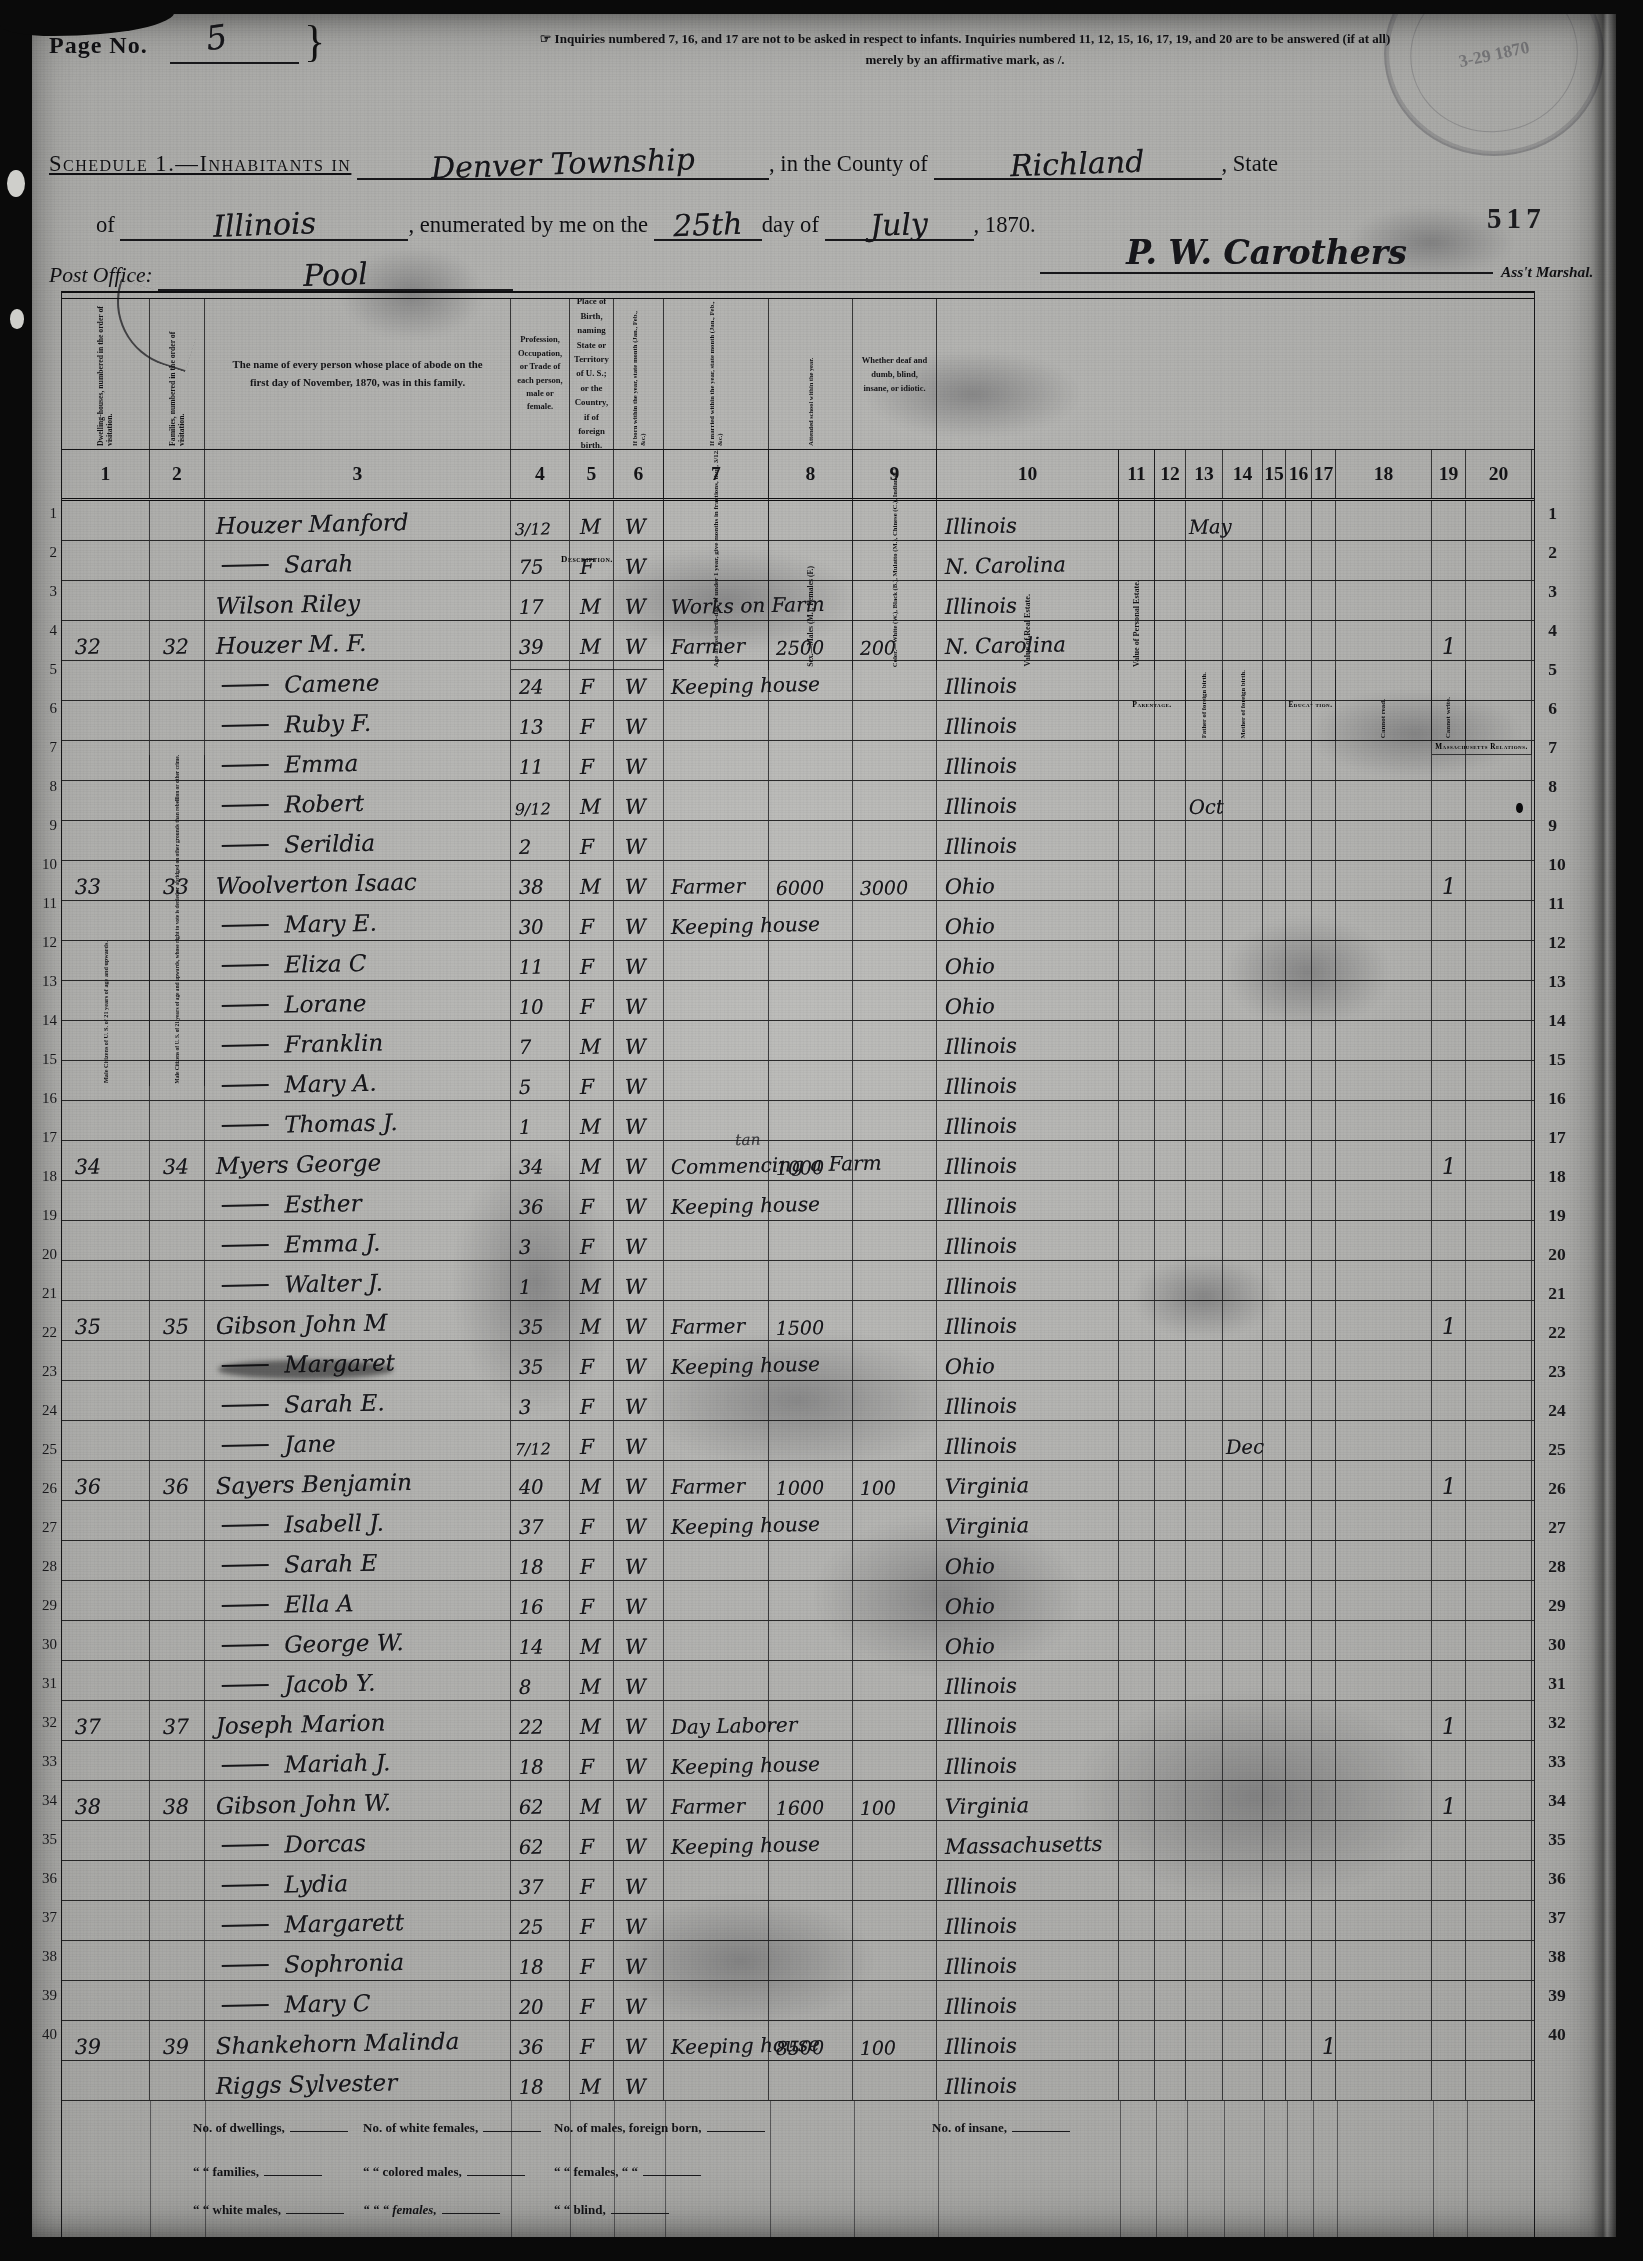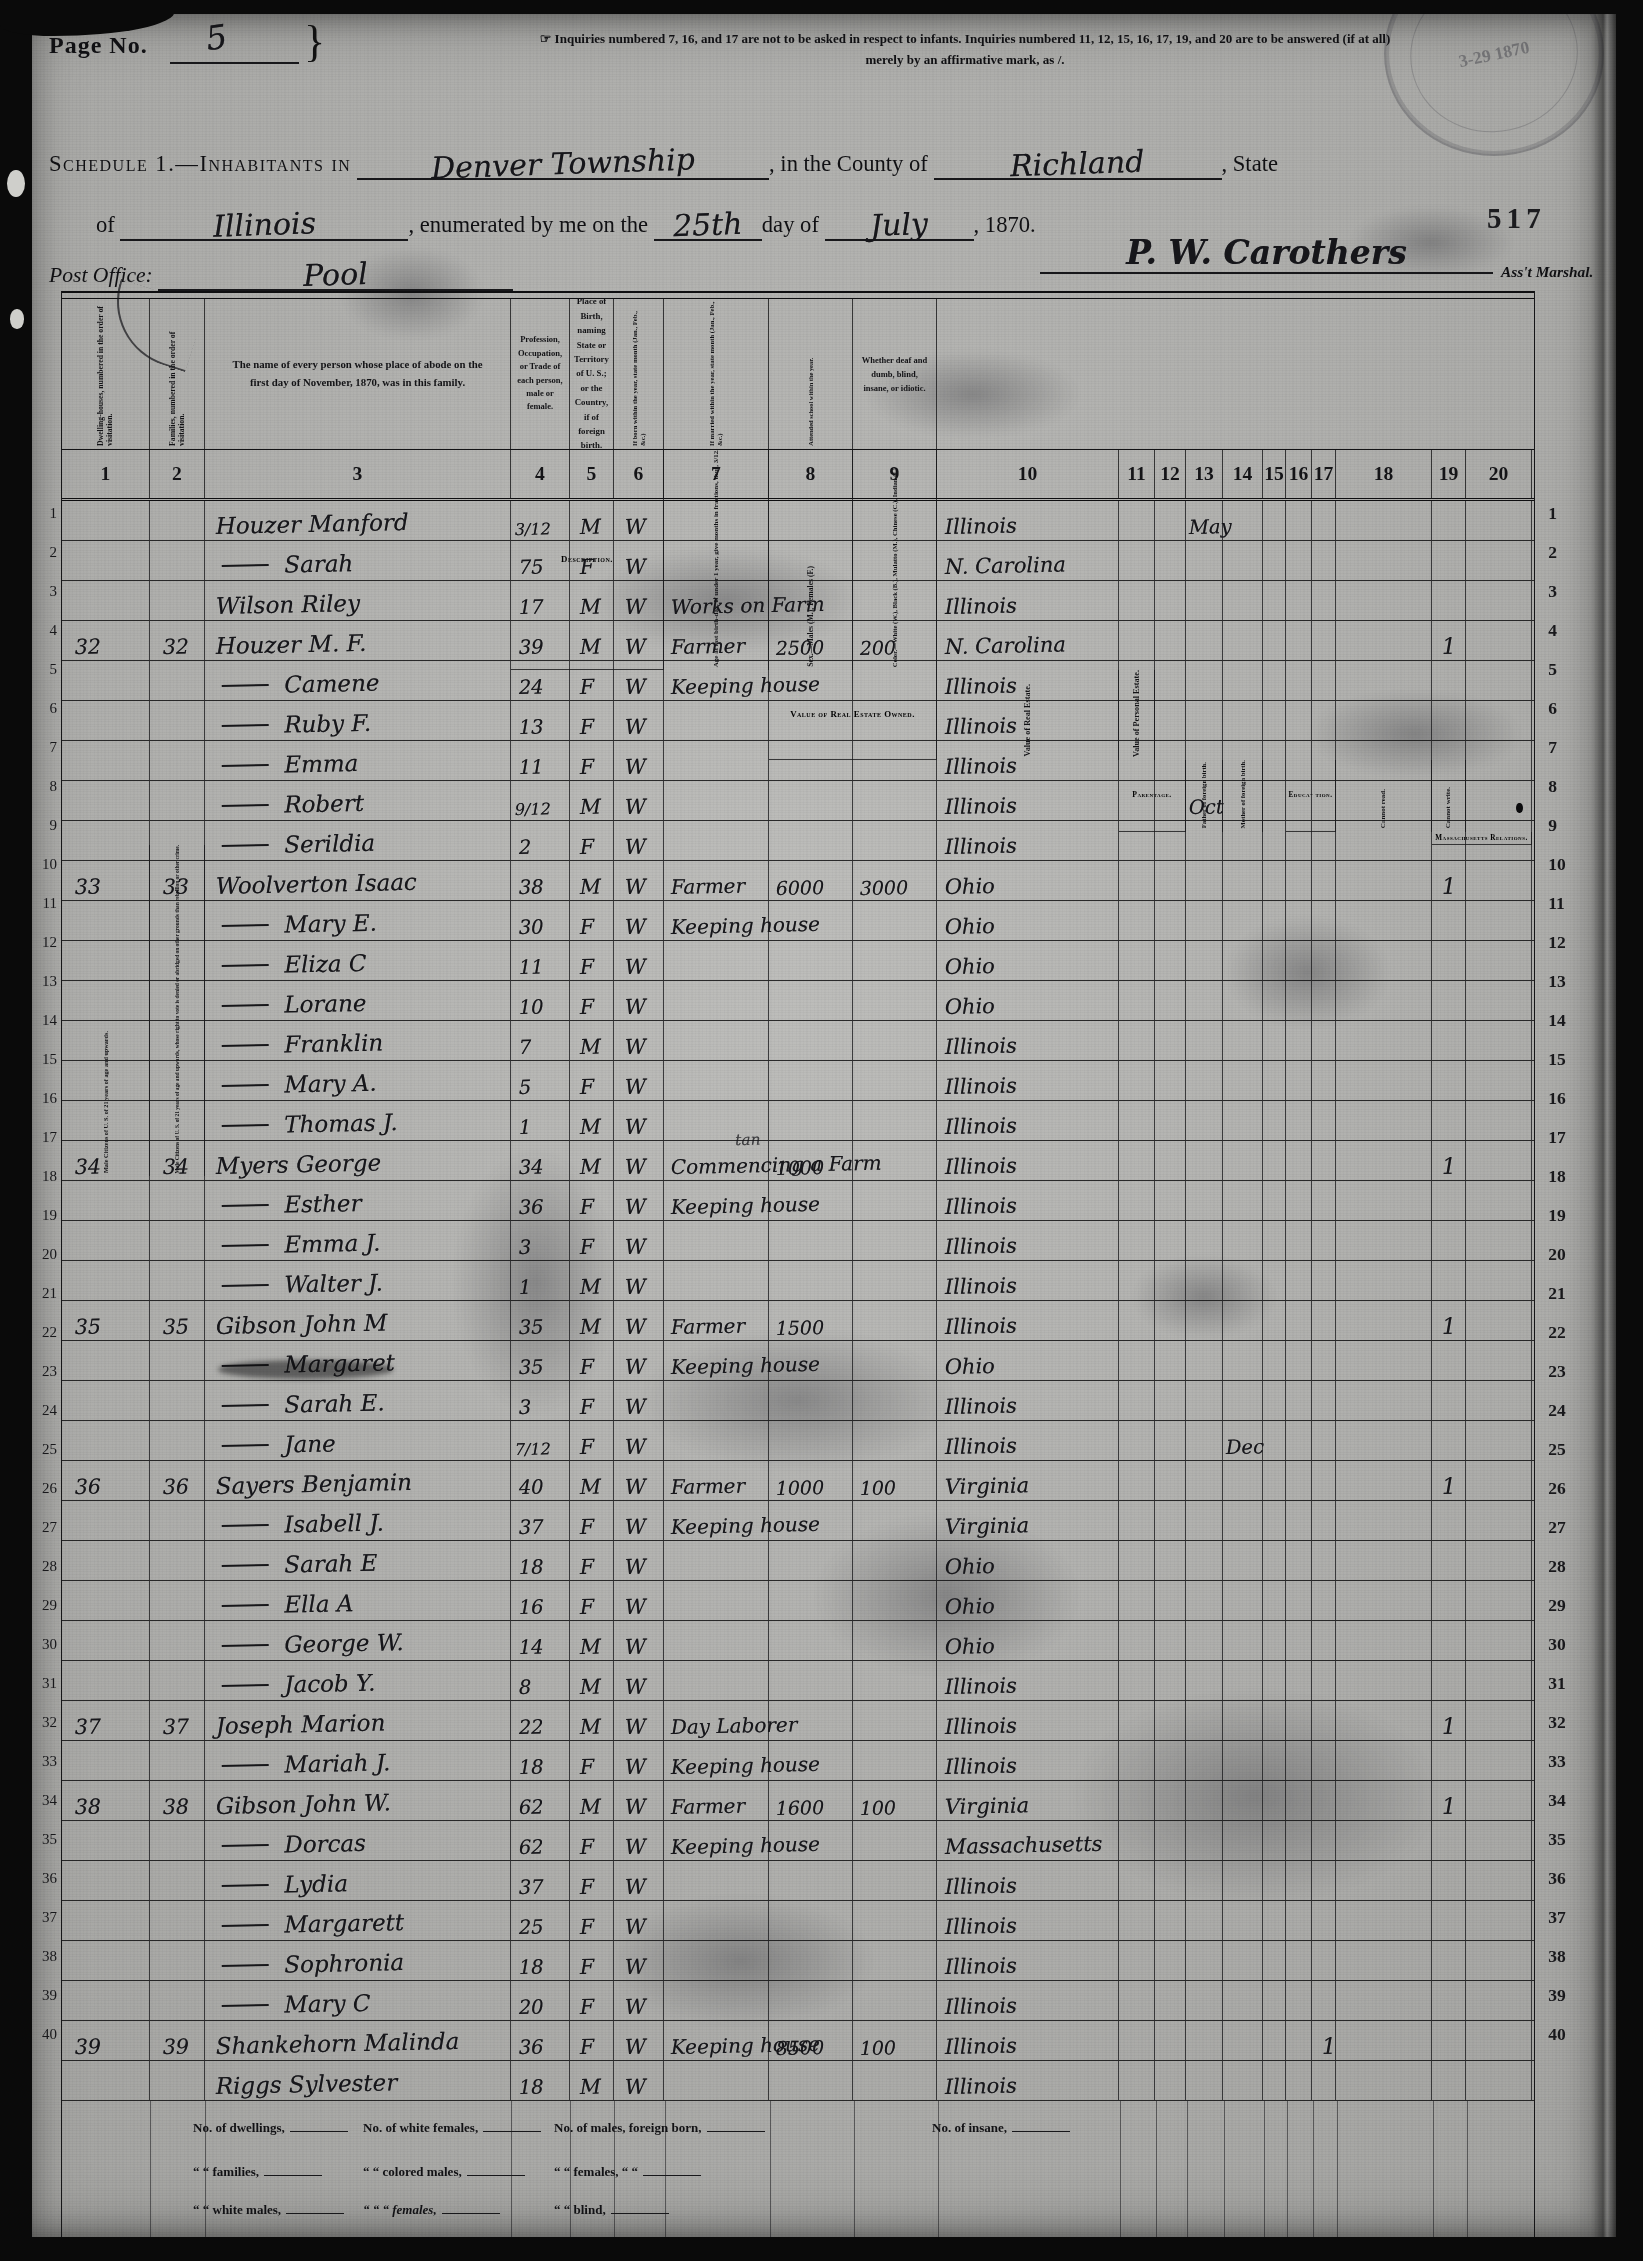--- a/index.html
+++ b/index.html
@@ -26,21 +26,21 @@
   .hw,.hw2{font-family:"DejaVu Serif",serif;font-style:italic;color:#16161a;text-shadow:0 0 0.5px rgba(20,20,25,.55);}
   
   #hdr{position:absolute;left:0;top:13.4px;width:1598px;z-index:20;}
   #pageno{position:absolute;left:49px;top:18.5px;font-size:24px;font-weight:bold;letter-spacing:1px;}
   #pageno-val{position:absolute;left:206px;top:5.1px;font-size:33px;transform:rotate(-8deg);}
   #pageno-rule{position:absolute;left:170px;top:49px;width:129px;border-bottom:2.1px solid #17171a;}
   #brace{position:absolute;left:304px;top:3.1px;font-size:44px;font-weight:normal;color:#111;}
   #instr{position:absolute;left:396px;top:14.4px;width:1138px;text-align:center;font-size:13px;font-weight:bold;line-height:21.6px;}
   #sched-line1{position:absolute;left:49px;top:130px;width:1534px;white-space:nowrap;font-size:22.6px;}
   #sched-line2{position:absolute;left:96px;top:191px;width:1390px;white-space:nowrap;font-size:22.6px;}
-  .scaps{font-variant:small-caps;letter-spacing:1.5px;}
+  .scaps{font-variant:small-caps;letter-spacing:1.5px;text-decoration:underline;}
   .blank{display:inline-block;border-bottom:2.1px solid #17171a;text-align:center;vertical-align:baseline;}
   .blank .hw2{display:inline-block;font-size:30px;transform:rotate(-2deg);position:relative;top:3.1px;}
   #stamp517{position:absolute;left:1487px;top:189px;font-size:29px;font-weight:bold;letter-spacing:5.1px;color:#1c1c1f;}
   #postline{position:absolute;left:49px;top:241px;font-size:21.6px;font-style:italic;white-space:nowrap;}
   #sig{position:absolute;left:1040px;top:220px;width:453px;border-bottom:2.1px solid #17171a;text-align:center;}
   #sig .hw2{font-size:33px;top:2.1px;font-weight:bold;}
   #marshal{position:absolute;left:1501px;top:250px;font-size:15.4px;font-style:italic;font-weight:bold;}
   #cornerstamp{position:absolute;left:1384px;top:-62px;width:216px;height:201px;border:2.1px solid rgba(45,45,55,.30);
      border-radius:50%;z-index:21;box-shadow:inset 0 0 0 7.2px rgba(0,0,0,0), inset 0 0 0 3.1px rgba(45,45,55,.18);}
   #cornerstamp .inner{position:absolute;left:24px;top:22.6px;right:24px;bottom:22.6px;border:1.5px solid rgba(45,45,55,.22);border-radius:50%;
@@ -166,21 +166,20 @@
     <div class="vcell">
         <span class="vl" style="font-size:7px;">Age at last birth-day. If under 1 year, give months in fractions, thus, 3/12.</span>
       </div>
     <div class="vcell">
         <span class="vl" style="font-size:7.7px;">Sex.—Males (M.), Females (F.)</span>
       </div>
     <div class="vcell">
         <span class="vl" style="font-size:6.7px;">Color.—White (W.), Black (B.), Mulatto (M.), Chinese (C.), Indian (I.)</span>
       </div>
     <div class="hcell rspan" style="font-size:8.5px;line-height:13.4px;padding:0 5.1px;">Profession, Occupation, or Trade of each person, male or female.</div>
-    <div class="grp" style="grid-column:8/10;">Value of Real Estate Owned.</div>
     <div class="vcell">
         <span class="vl" style="font-size:8.2px;">Value of Real Estate.</span>
       </div>
     <div class="vcell">
         <span class="vl" style="font-size:8.2px;">Value of Personal Estate.</span>
       </div>
     <div class="hcell rspan" style="font-size:8.8px;line-height:14.4px;padding:0 8.2px;">Place of Birth, naming State or Territory of U. S.; or the Country, if of foreign birth.</div>
     <div class="grp" style="grid-column:11/13;font-size:7.7px;">Parentage.</div>
     <div class="vcell">
         <span class="vl" style="font-size:6.7px;">Father of foreign birth.</span>

